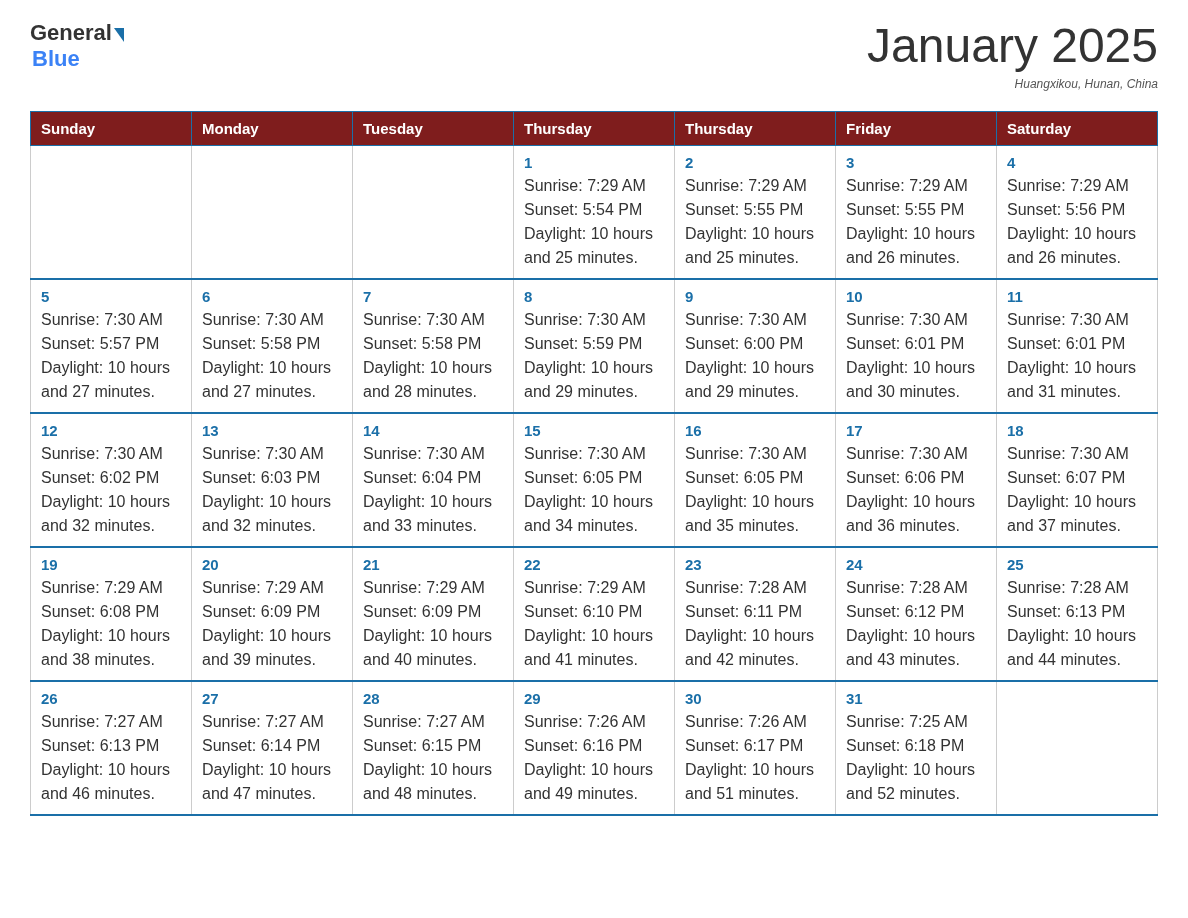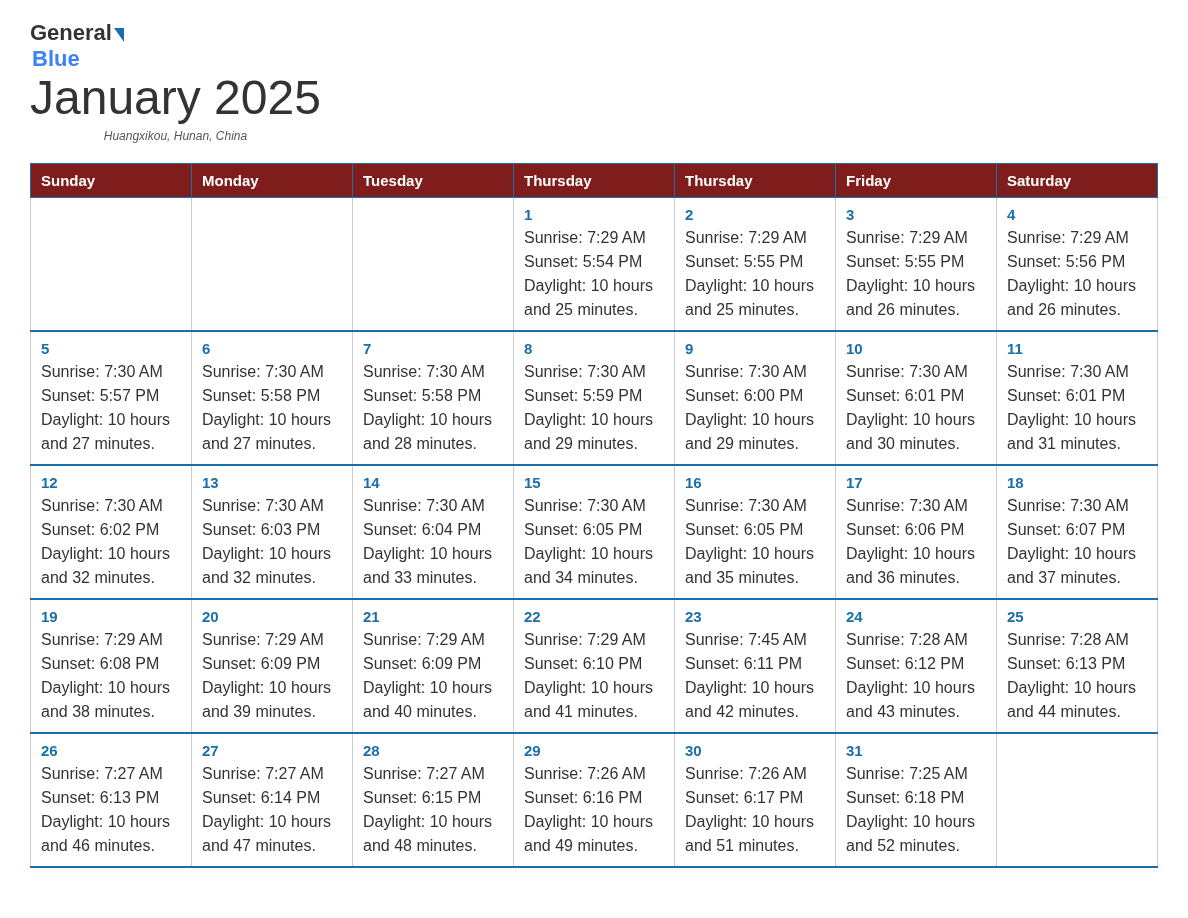--- a/index.html
+++ b/index.html
@@ -8,21 +8,20 @@
       background: #fff;
       width: 1188px;
       min-height: 918px;
       padding: 20px 30px;
     }
     .header {
       display: flex;
       justify-content: space-between;
       align-items: flex-start;
       margin-bottom: 20px;
-      flex-direction: column;
     }
     .logo {
       display: flex;
       flex-direction: column;
       align-items: flex-start;
     }
     .logo-top {
       display: flex;
       align-items: center;
     }
@@ -40,21 +39,21 @@
       margin-left: 2px;
       margin-top: 4px;
     }
     .logo-blue {
       font-size: 22px;
       font-weight: bold;
       color: #3b82f6;
       margin-left: 2px;
     }
     .title-block {
-      text-align: center;
+      text-align: right;
     }
     .calendar-title {
       font-size: 48px;
       font-weight: normal;
       color: #333;
       line-height: 1.1;
     }
     .calendar-subtitle {
       font-size: 12px;
       color: #555;
@@ -291,21 +290,21 @@
         </td>
         <td>
           <span class="day-number">22</span>
           <div class="day-info">Sunrise: 7:29 AM
 Sunset: 6:10 PM
 Daylight: 10 hours
 and 41 minutes.</div>
         </td>
         <td>
           <span class="day-number">23</span>
-          <div class="day-info">Sunrise: 7:45 AM
+          <div class="day-info">Sunrise: 7:28 AM
 Sunset: 6:11 PM
 Daylight: 10 hours
 and 42 minutes.</div>
         </td>
         <td>
           <span class="day-number">24</span>
           <div class="day-info">Sunrise: 7:28 AM
 Sunset: 6:12 PM
 Daylight: 10 hours
 and 43 minutes.</div>

